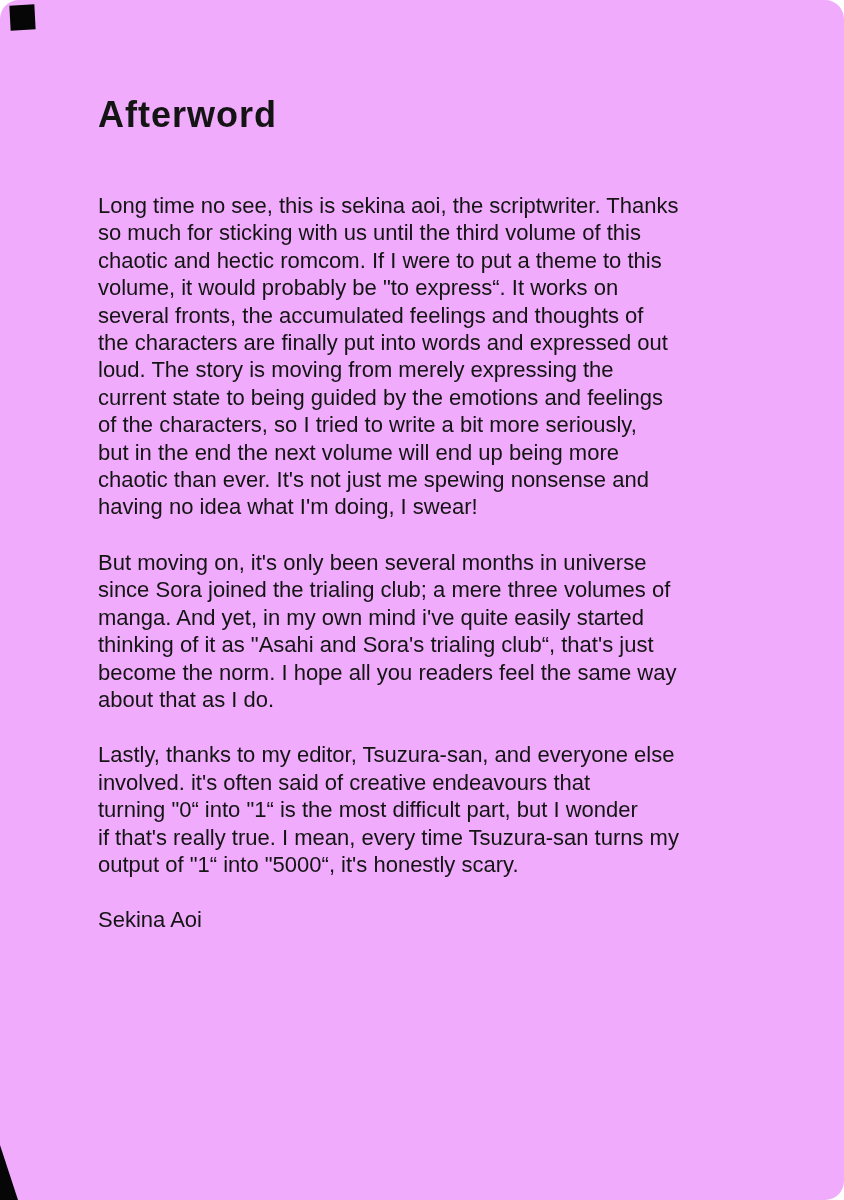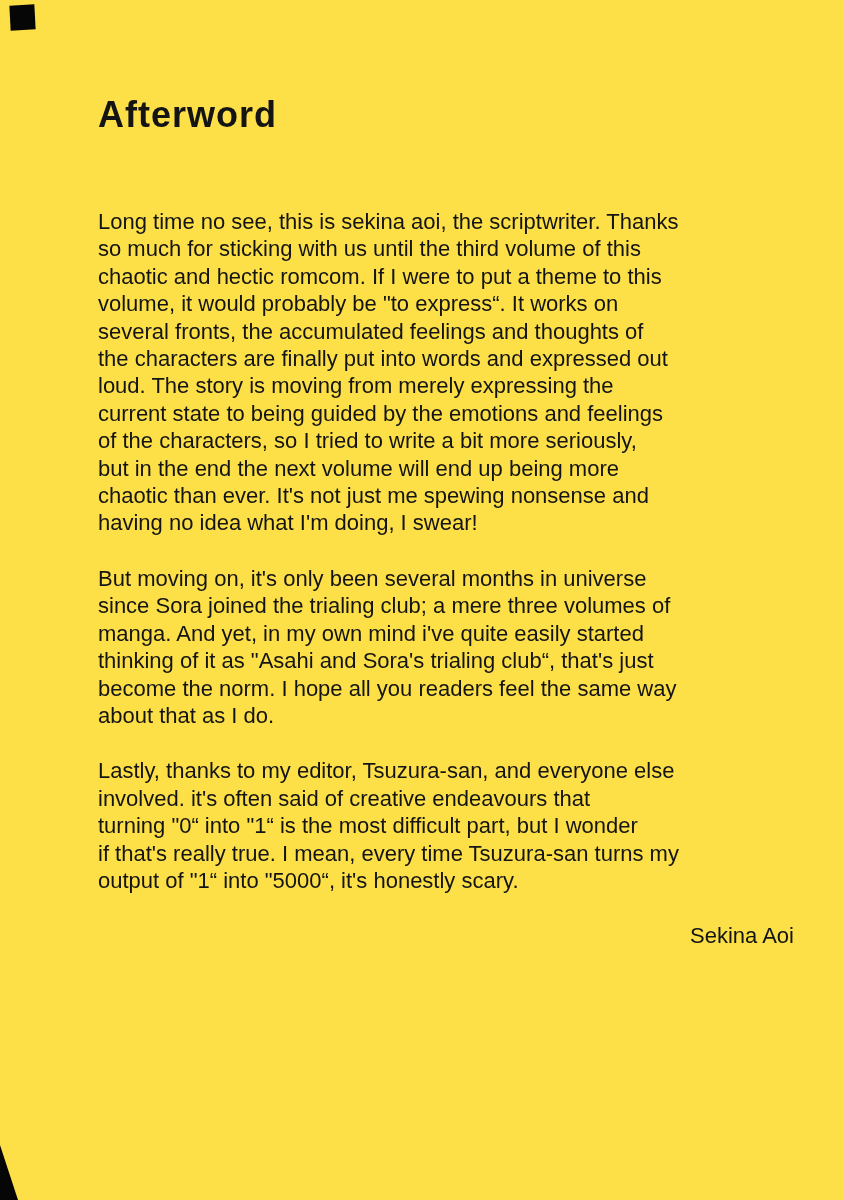--- a/index.html
+++ b/index.html
@@ -5,21 +5,22 @@
   html, body { margin: 0; padding: 0; }
   body {
     width: 844px; height: 1200px;
     background: #ffffff;
     font-family: "Liberation Sans", sans-serif;
     position: relative;
     overflow: hidden;
   }
   .page {
     position: absolute; inset: 0;
-    background: #fde047;
+    background: #f0abfc;
+    border-radius: 19px;
   }
   .scan-mark-tl {
     position: absolute; left: 10px; top: 5px;
     width: 25px; height: 25px;
     background: #060606;
     transform: rotate(-3deg);
   }
   .scan-mark-bl {
     position: absolute; left: 0; bottom: 0;
     width: 18px; height: 55px;
@@ -34,26 +35,25 @@
     color: #141414;
   }
   .body-text {
     position: absolute; left: 98px; top: 192px;
     width: 696px;
     font-size: 22px; line-height: 27.4px;
     color: #141414;
   }
   .para {
     white-space: pre-line;
-    margin: 16px 0 28px 0;
+    margin: 0 0 28px 0;
   }
   .signature {
     white-space: pre-line;
     margin: 0;
-    text-align: right;
   }
 </style>
 </head>
 <body>
 
 <div class="page">
 
   <div class="scan-mark-tl"></div>
   <div class="scan-mark-bl"></div>
 

